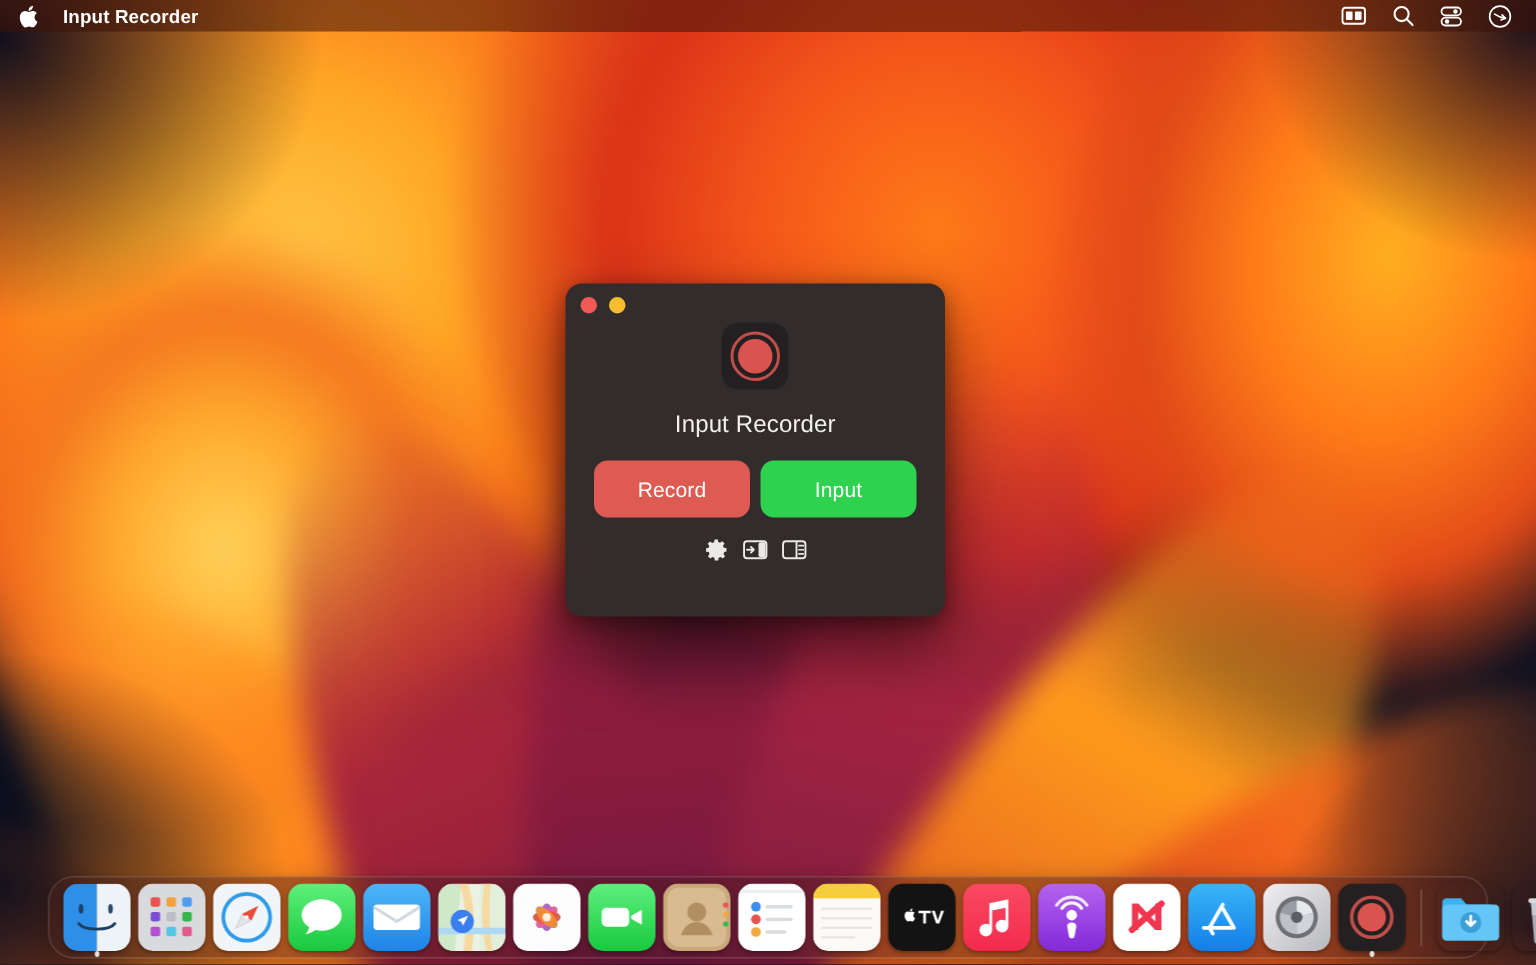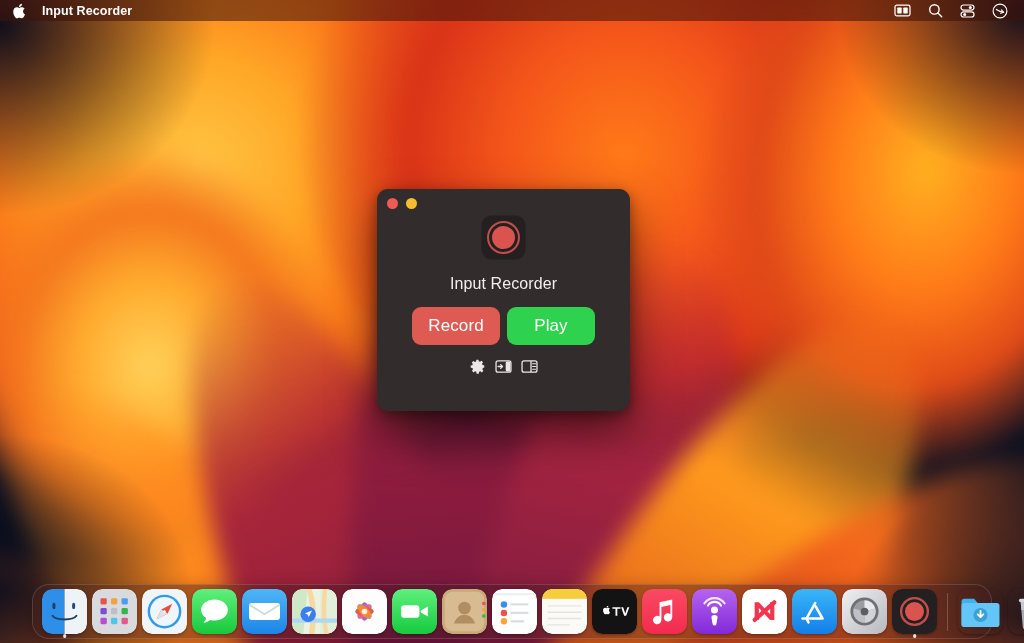--- a/index.html
+++ b/index.html
@@ -130,22 +130,22 @@
   .rec-dot { width:23px; height:23px; border-radius:50%; background:#d9544e; }
 
   .app-title {
     margin-top:15px;
     font-size:16px; color:#f2eeee; letter-spacing:.1px;
   }
 
   .btn-row { margin-top:14px; display:flex; gap:7px; }
   .btn {
     border:none; border-radius:9px;
-    height:38px; width:88px;
-    font-size:17px; color:#fff;
+    height:38px; width:104px;
+    font-size:14px; color:#fff;
     font-family:"Liberation Sans", sans-serif;
     cursor:pointer; letter-spacing:.1px;
   }
   .btn-record { background:#dd5b52; }
   .btn-play   { background:#2fd24f; }
 
   .icon-row { margin-top:13px; display:flex; gap:9px; align-items:center; }
   .mini-btn {
     background:none; border:none; padding:0; cursor:pointer;
     display:flex; align-items:center; justify-content:center;
@@ -262,21 +262,21 @@
   <div class="app-icon">
     <span class="rec-ring">
       <span class="rec-dot"></span>
     </span>
   </div>
 
   <div class="app-title">Input Recorder</div>
 
   <div class="btn-row">
     <button class="btn btn-record">Record</button>
-    <button class="btn btn-play">Play</button>
+    <button class="btn btn-play">Input</button>
   </div>
 
   <div class="icon-row">
     <button class="mini-btn">
       <svg width="17" height="17" viewBox="0 0 20 20" fill="#ece8e8" aria-hidden="true">
         <path d="M10 6.6a3.4 3.4 0 100 6.8 3.4 3.4 0 000-6.8zm0 5.2a1.8 1.8 0 110-3.6 1.8 1.8 0 010 3.6z"></path>
         <path d="M18 11.3v-2.6l-2.1-.35a6.2 6.2 0 00-.62-1.5l1.24-1.73-1.84-1.84-1.73 1.24a6.2 6.2 0 00-1.5-.62L11.3 2h-2.6l-.35 2.1a6.2 6.2 0 00-1.5.62L5.12 3.48 3.28 5.32l1.24 1.73a6.2 6.2 0 00-.62 1.5L2 8.9v2.6l2.1.35c.14.53.35 1.03.62 1.5l-1.24 1.73 1.84 1.84 1.73-1.24c.47.27.97.48 1.5.62l.35 2.1h2.6l.35-2.1c.53-.14 1.03-.35 1.5-.62l1.73 1.24 1.84-1.84-1.24-1.73c.27-.47.48-.97.62-1.5L18 11.3z"></path>
       </svg>
     </button>
 

